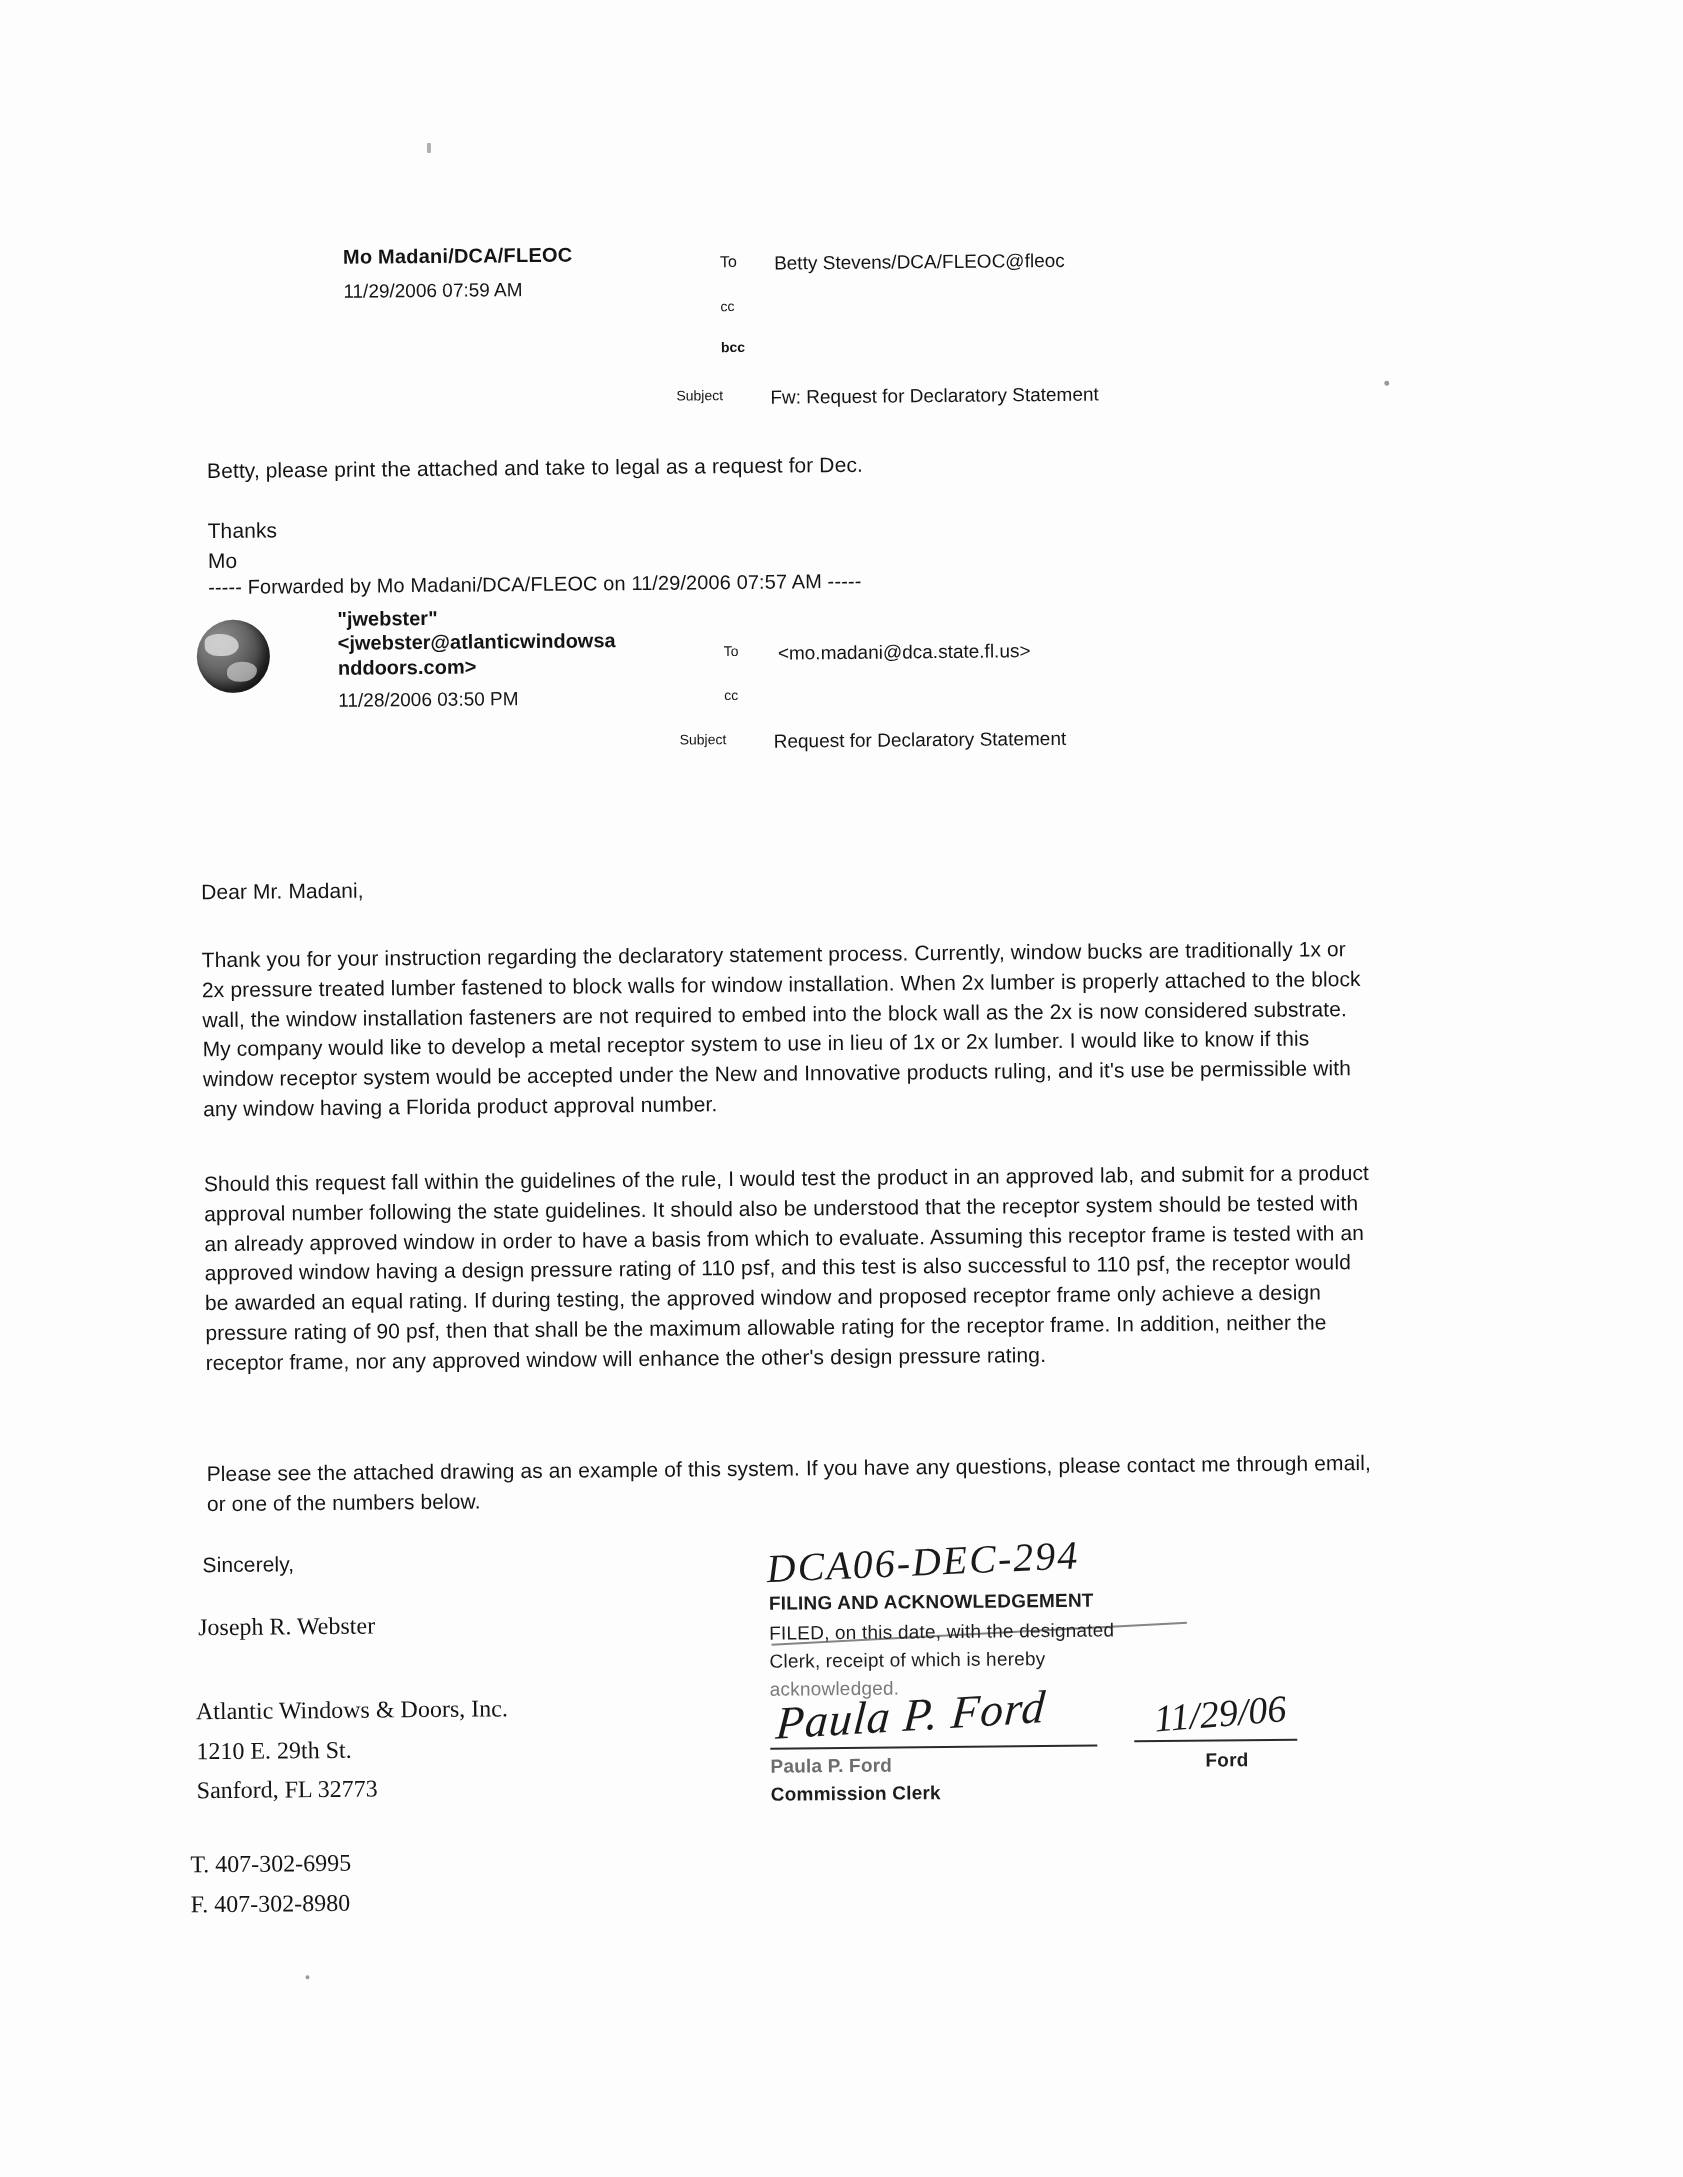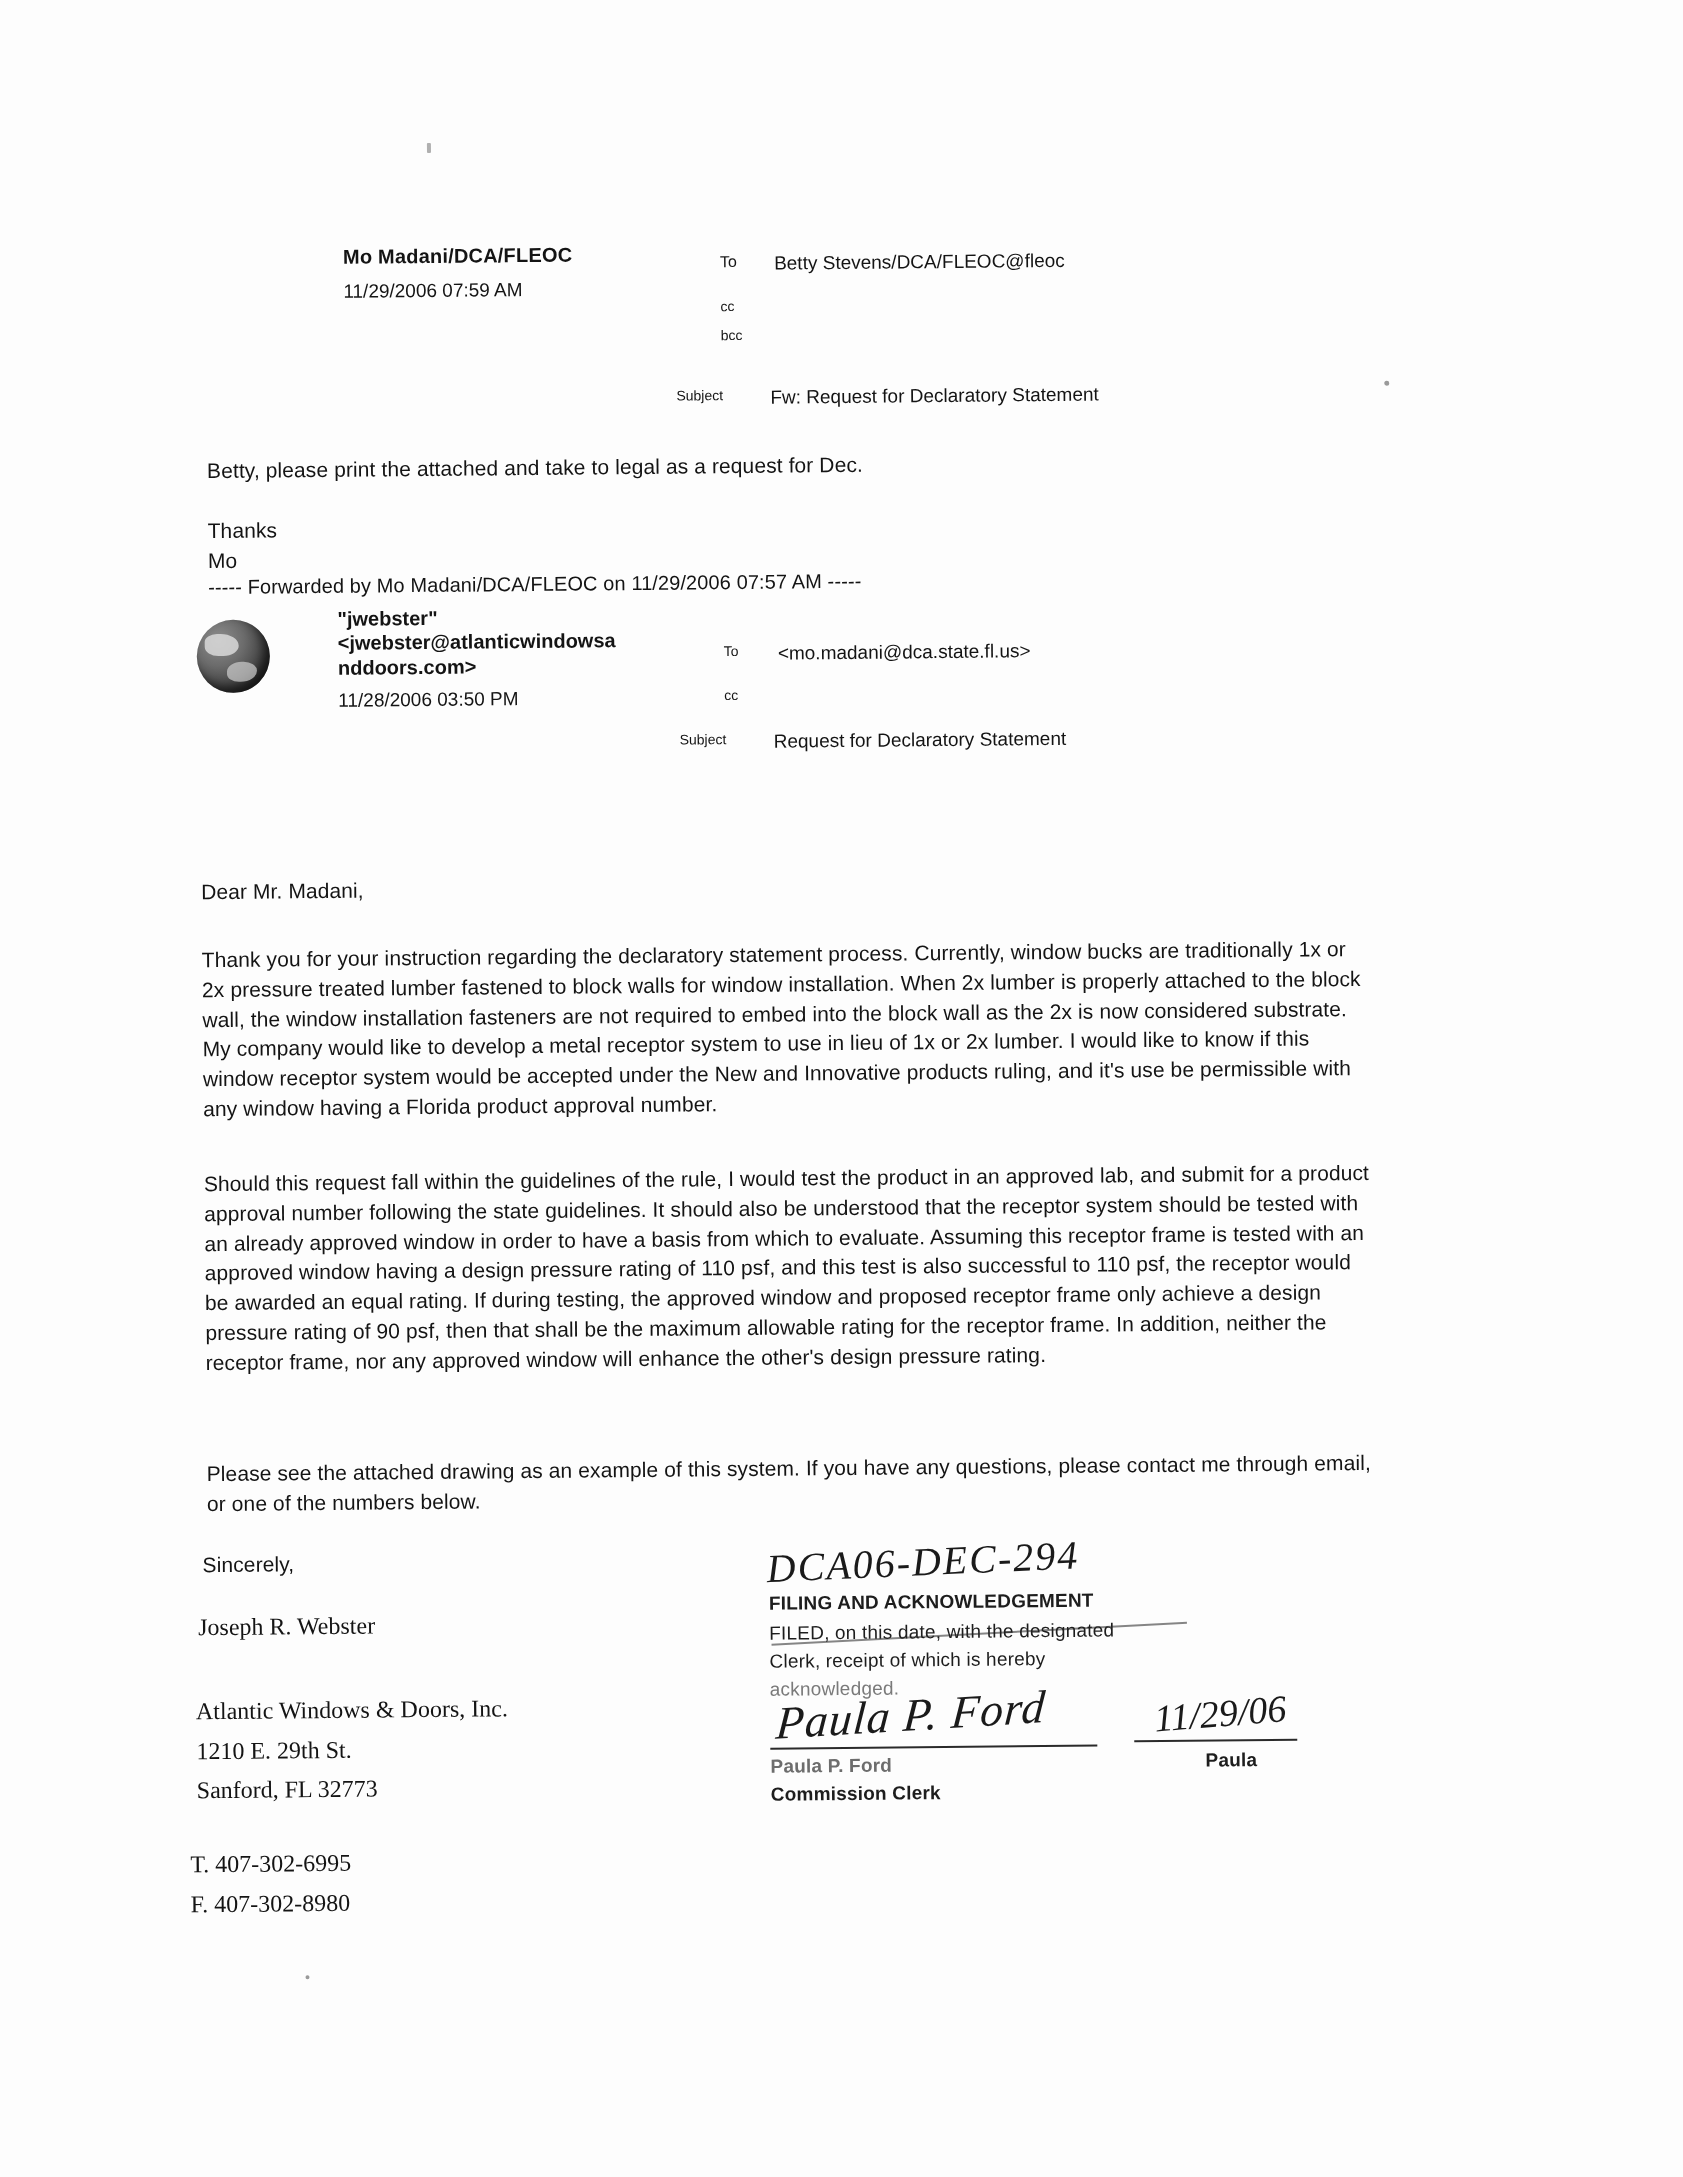--- a/index.html
+++ b/index.html
@@ -169,21 +169,21 @@
 
     <div class="hdr-block" style="left:351px; top:241px;">
       <div class="mono-from">Mo Madani/DCA/FLEOC</div>
       <div class="small" style="margin-top:12px;">11/29/2006 07:59 AM</div>
     </div>
 
     <div class="hdr-block" style="left:728px; top:252px; width:59px; text-align:left;">To</div>
     <div class="hdr-block field-val" style="left:782px; top:252px;">Betty Stevens/DCA/FLEOC@fleoc</div>
 
     <div class="hdr-block label" style="left:728px; top:297px;">cc</div>
-    <div class="hdr-block label" style="left:728px; top:326px;">bcc</div>
+    <div class="hdr-block label" style="left:728px; top:338px;font-weight:bold;">bcc</div>
 
     <div class="hdr-block label" style="left:683px; top:386px;">Subject</div>
     <div class="hdr-block field-val" style="left:777px; top:386px;">Fw: Request for Declaratory Statement</div>
 
     <div class="para body-text" style="left:213px; top:450px;">Betty, please print the attached and take to legal as a request for Dec.</div>
 
     <div class="para body-text" style="left:213px; top:510px;">Thanks</div>
     <div class="para body-text" style="left:213px; top:540px;">Mo</div>
     <div class="para body-text" style="left:213px; top:567px; font-size:20px;">----- Forwarded by Mo Madani/DCA/FLEOC on 11/29/2006 07:57 AM -----</div>
 
@@ -238,21 +238,21 @@
       </div>
       <div style="position:absolute; left:396px; top:156px;">
         <span class="hand-date">11/29/06</span>
       </div>
 
       <div class="rule" style="left:12px; top:208px; width:327px;"></div>
       <div class="rule" style="left:376px; top:204px; width:163px;"></div>
 
       <div class="stamp-text" style="position:absolute; left:12px; top:214px; color:#6d6d6d;">Paula P. Ford</div>
       <div class="stamp-text" style="position:absolute; left:12px; top:242px;">Commission Clerk</div>
-      <div class="stamp-text" style="position:absolute; left:447px; top:212px;">Paula</div>
+      <div class="stamp-text" style="position:absolute; left:447px; top:212px;">Ford</div>
 
       <div class="stamp-strike" style="left:14px; top:95px; width:416px; opacity:0.55;"></div>
     </div>
 
     <div class="speck" style="left:436px; top:139px; width:4px; height:10px; border-radius:1px; background:#b0b0b0;"></div>
     <div class="speck" style="left:1391px; top:386px; width:5px; height:5px;"></div>
     <div class="speck" style="left:297px; top:1970px; width:4px; height:4px;"></div>
 
   </div>
 </div>

